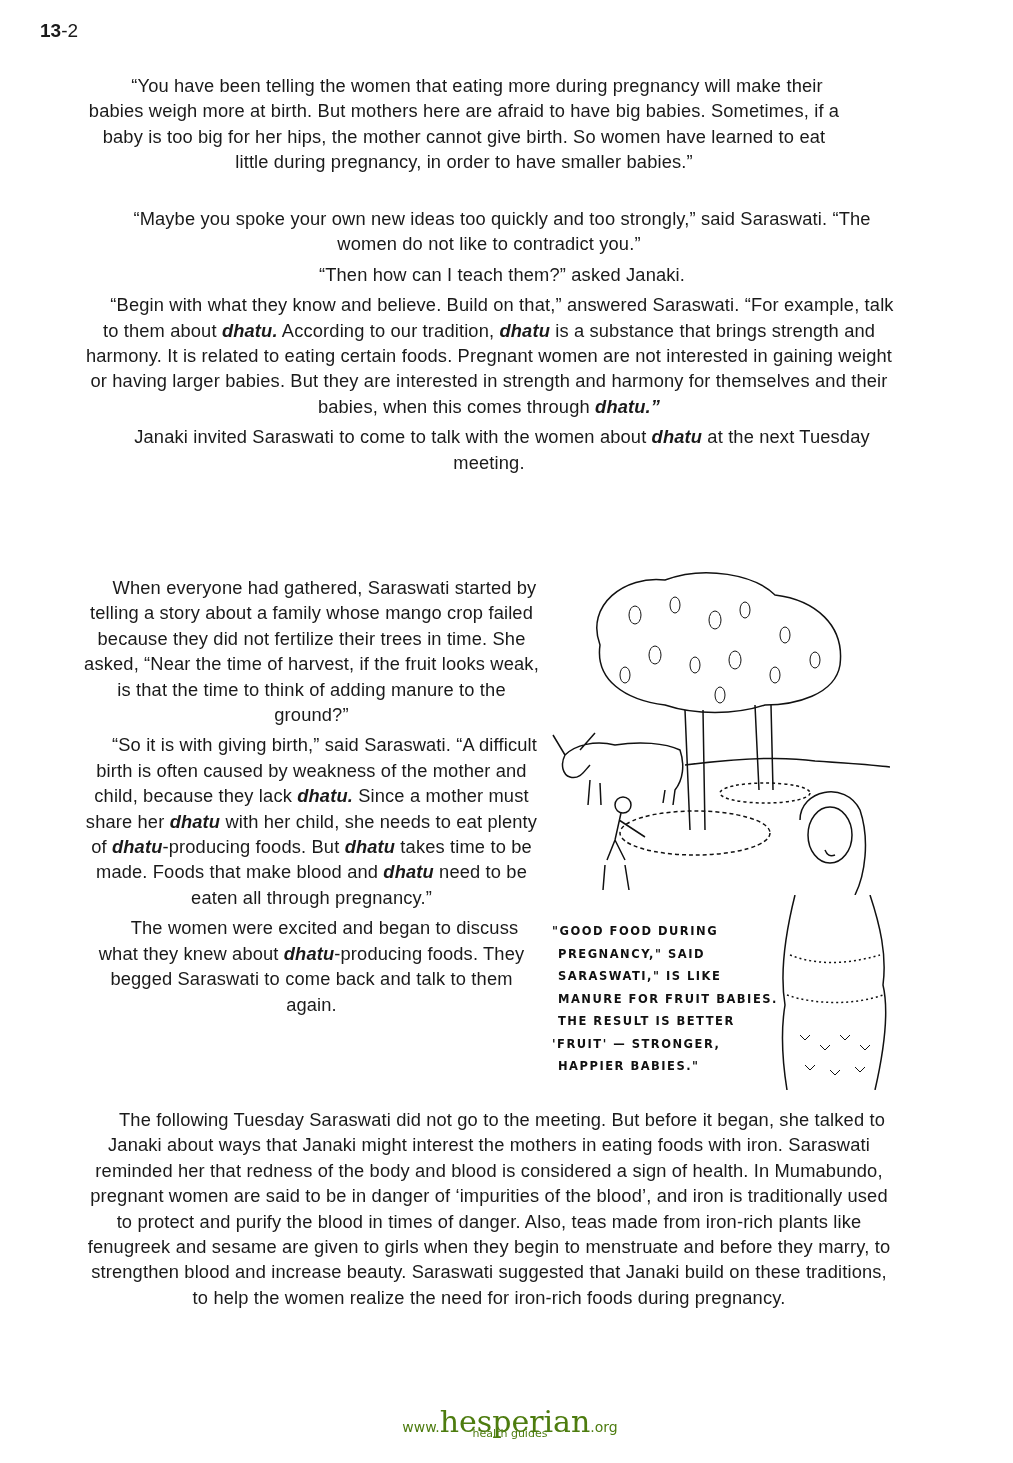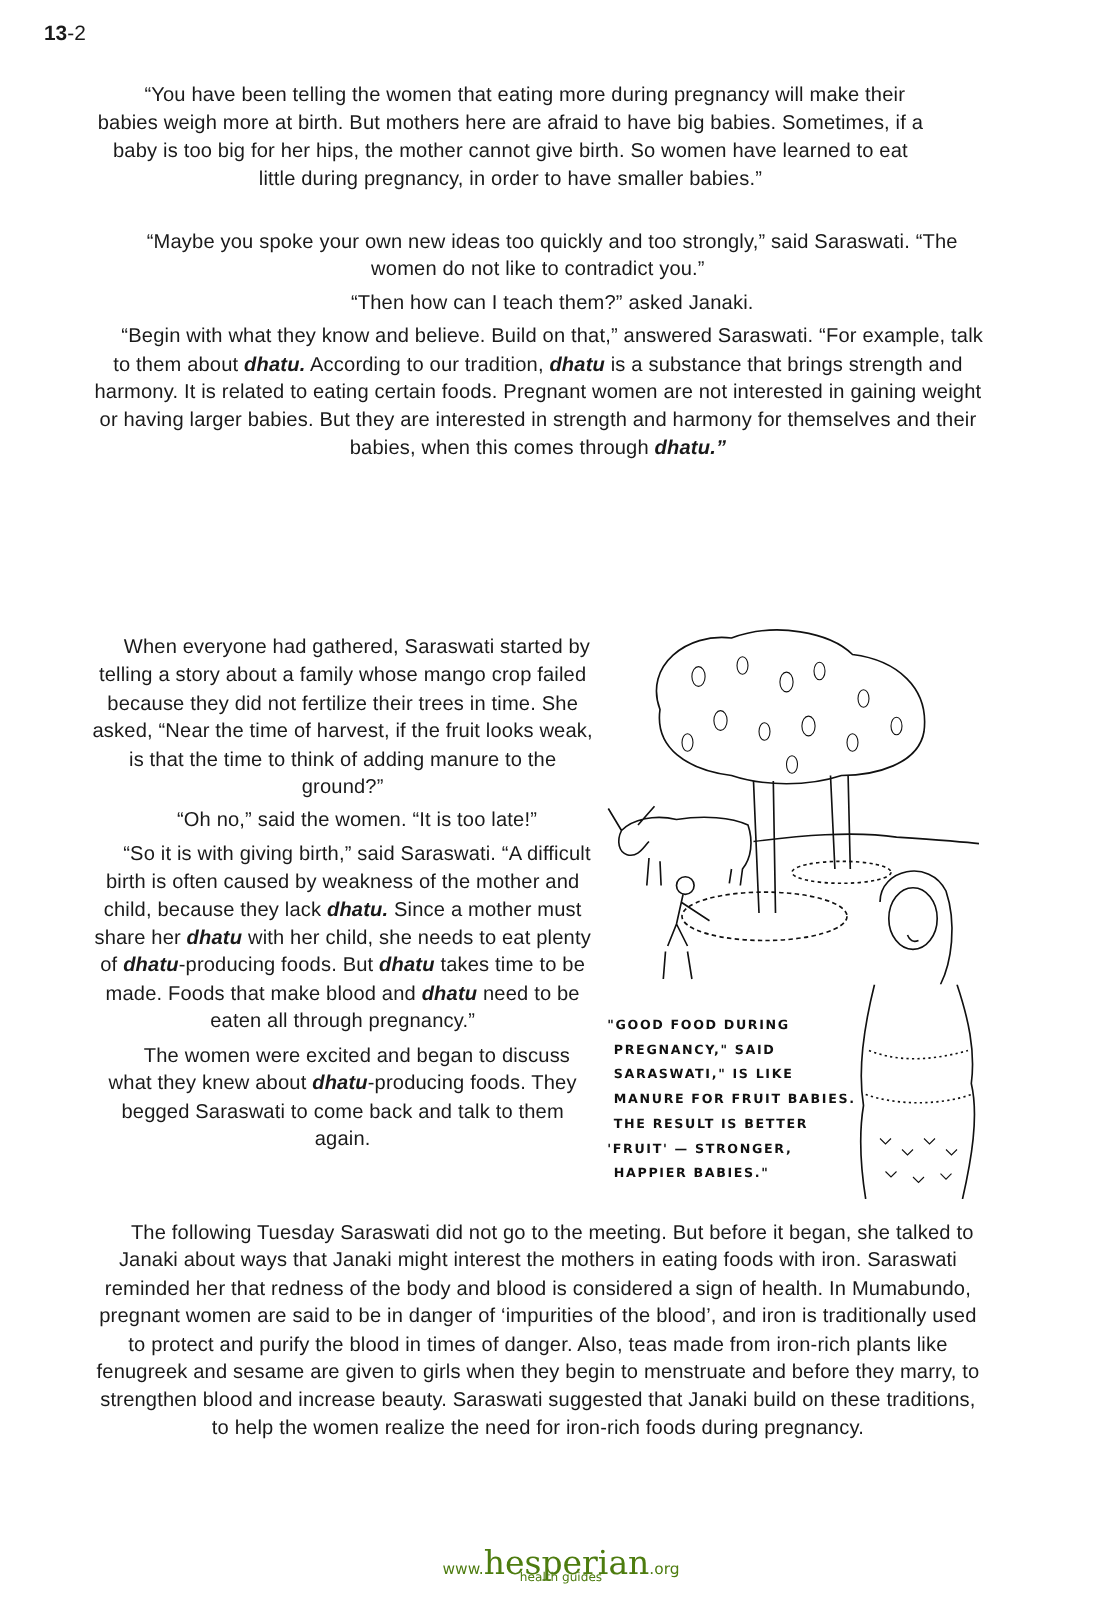--- a/index.html
+++ b/index.html
@@ -31,25 +31,25 @@
 <div class="page-num"><b>13</b><span>-2</span></div>
 
 <div class="txt p1">
   <p>“You have been telling the women that eating more during pregnancy will make their babies weigh more at birth. But mothers here are afraid to have big babies. Sometimes, if a baby is too big for her hips, the mother cannot give birth. So women have learned to eat little during pregnancy, in order to have smaller babies.”</p>
 </div>
 
 <div class="txt p2">
   <p>“Maybe you spoke your own new ideas too quickly and too strongly,” said Saraswati. “The women do not like to contradict you.”</p>
   <p>“Then how can I teach them?” asked Janaki.</p>
   <p><span>“Begin with what they know and believe. Build on that,” answered Saraswati. “For example, talk to them about </span><em class="d">dhatu.</em><span> According to our tradition, </span><em class="d">dhatu</em><span> is a substance that brings strength and harmony. It is related to eating certain foods. Pregnant women are not interested in gaining weight or having larger babies. But they are interested in strength and harmony for themselves and their babies, when this comes through </span><em class="d">dhatu.”</em></p>
+  <p><span>Janaki invited Saraswati to come to talk with the women about </span><em class="d">dhatu</em><span> at the next Tuesday meeting.</span></p>
 </div>
 
 <div class="txt p-left">
   <p>When everyone had gathered, Saraswati started by telling a story about a family whose mango crop failed because they did not fertilize their trees in time. She asked, “Near the time of harvest, if the fruit looks weak, is that the time to think of adding manure to the ground?”</p>
-  <p>“Oh no,” said the women. “It is too late!”</p>
   <p><span>“So it is with giving birth,” said Saraswati. “A difficult birth is often caused by weakness of the mother and child, because they lack </span><em class="d">dhatu.</em><span> Since a mother must share her </span><em class="d">dhatu</em><span> with her child, she needs to eat plenty of </span><em class="d">dhatu</em><span>-producing foods. But </span><em class="d">dhatu</em><span> takes time to be made. Foods that make blood and </span><em class="d">dhatu</em><span> need to be eaten all through pregnancy.”</span></p>
   <p><span>The women were excited and began to discuss what they knew about </span><em class="d">dhatu</em><span>-producing foods. They begged Saraswati to come back and talk to them again.</span></p>
 </div>
 
 <svg class="illus" viewBox="0 0 345 330" fill="none" stroke="#111" stroke-width="1.5">
 
   <path d="M140 200 C180 195 230 190 270 196 C300 198 330 200 345 202"></path>
 
   <path d="M140 145 L145 265 M158 145 L160 265"></path>
 

